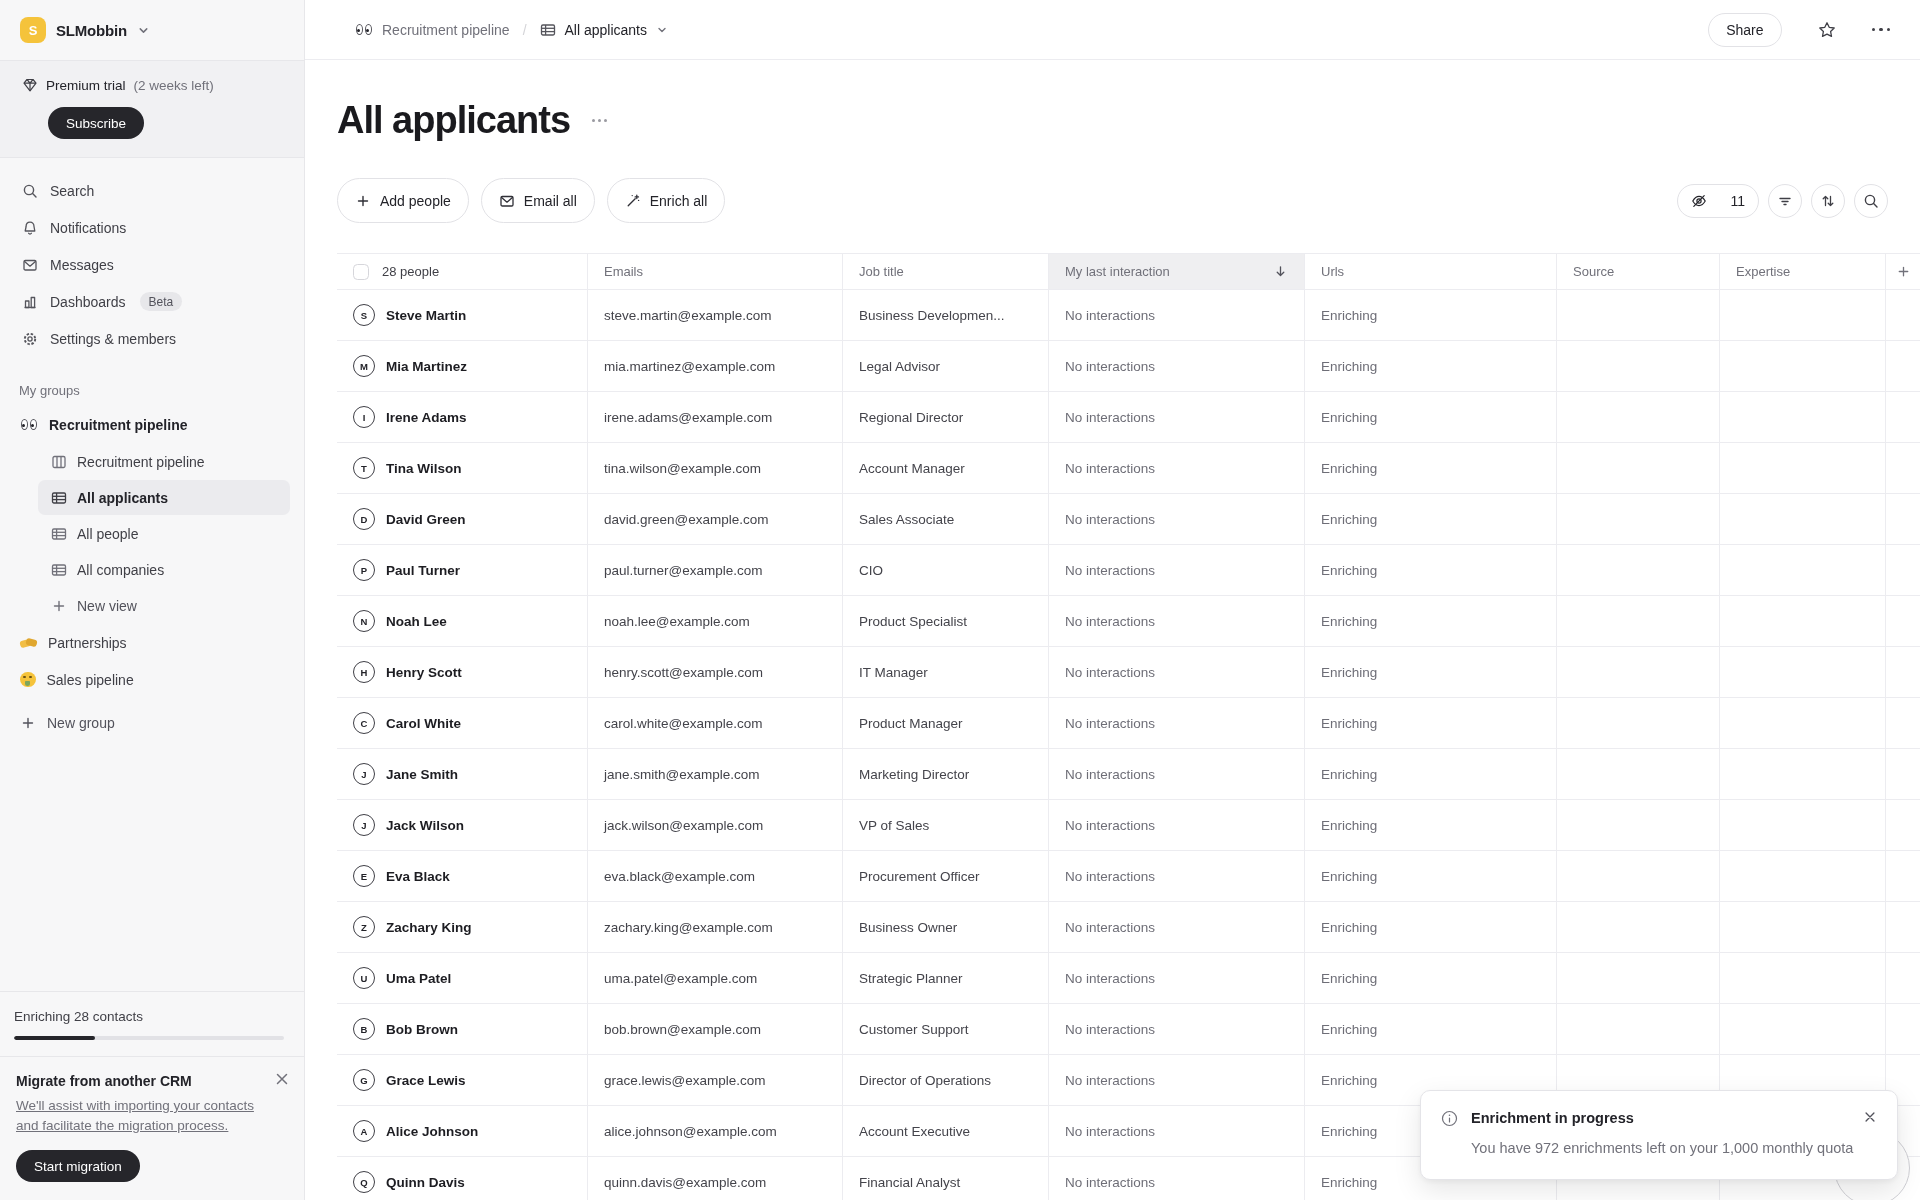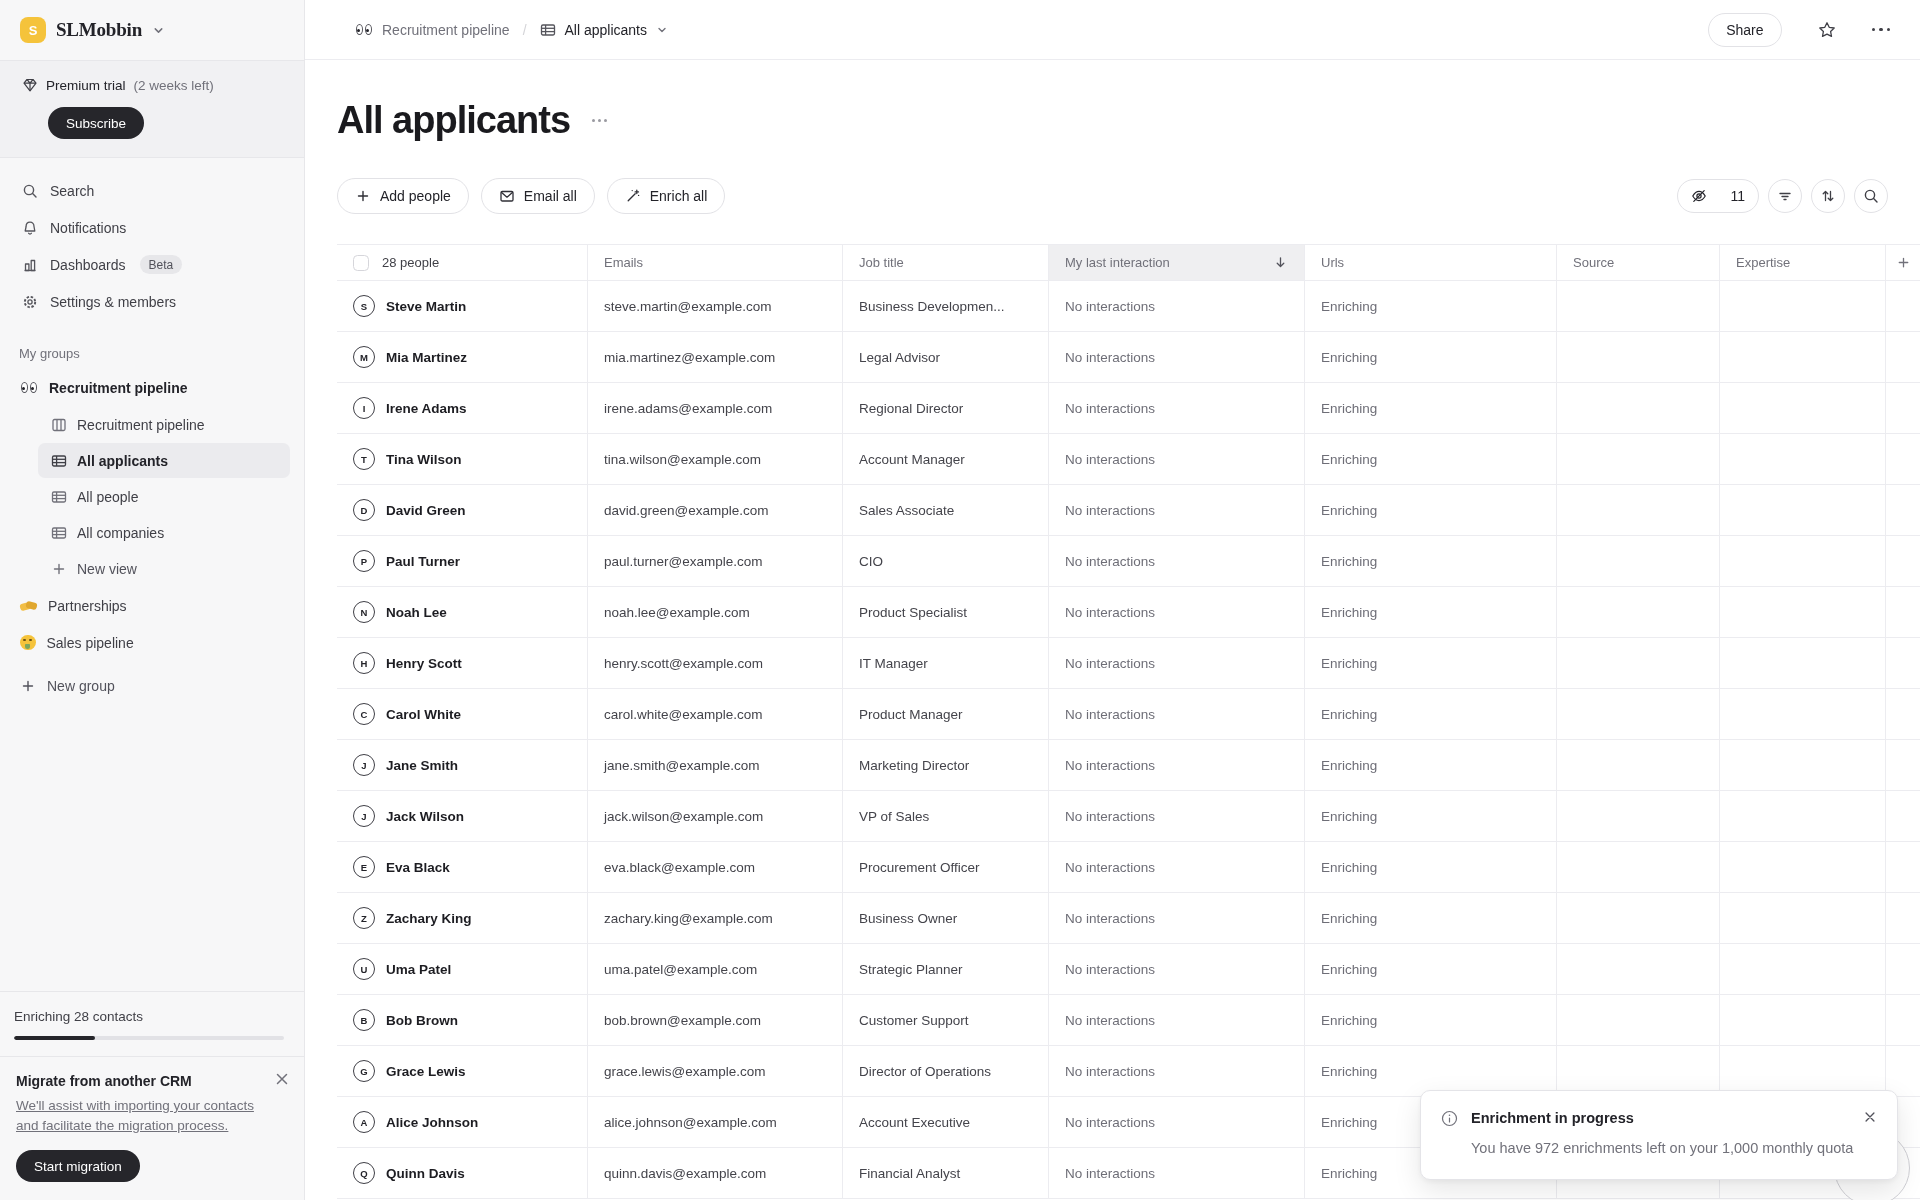--- a/index.html
+++ b/index.html
@@ -6,21 +6,21 @@
   html,body { width:1920px; height:1200px; overflow:hidden; background:#fff;
     font-family:"Liberation Sans","DejaVu Sans",sans-serif; color:#232329; }
   svg { display:block; }
 
   
   .sidebar { position:fixed; left:0; top:0; width:305px; height:1200px;
     background:#f7f7f8; border-right:1px solid #e7e7ea; display:flex; flex-direction:column; z-index:20; }
   .ws-row { height:60px; display:flex; align-items:center; padding:0 20px; gap:10px; }
   .ws-logo { width:26px; height:26px; border-radius:8px; background:#F5C33B; color:#fff;
     font-weight:700; font-size:13px; display:flex; align-items:center; justify-content:center; }
-  .ws-name { font-size:19px; font-weight:700; letter-spacing:-0.2px;font-family:Liberation Serif, serif; }
+  .ws-name { font-size:15px; font-weight:700; letter-spacing:-0.2px; }
   .trial-block { background:#f1f1f3; border-top:1px solid #e7e7ea; border-bottom:1px solid #e7e7ea;
     padding:16px 22px 18px 22px; }
   .trial-line { display:flex; align-items:center; gap:8px; font-size:13.5px; }
   .trial-label { color:#232329; }
   .trial-detail { color:#71717a; }
   .btn-dark { display:inline-flex; align-items:center; justify-content:center; background:#26262b; color:#fff;
     border:none; border-radius:999px; font-size:13.5px; font-weight:500; height:32px; padding:0 18px;
     font-family:inherit; cursor:pointer; }
   .trial-block .btn-dark { margin:14px 0 0 26px; }
   .nav { padding:14px 8px 0 0; }
@@ -64,21 +64,21 @@
   .icon-plain { width:18px; height:18px; color:#3f3f46; cursor:pointer; }
 
   .page-head { margin:38px 0 0 32px; display:flex; align-items:center; gap:22px; }
   .page-head h1 { font-size:38px; font-weight:700; letter-spacing:-1px; color:#1a1a1e; line-height:44px; }
   .dots3 { display:flex; gap:3px; cursor:pointer; }
   .dots3 i { width:3px; height:3px; border-radius:50%; background:#9a9aa1; display:block; }
 
   .toolbar { margin:36px 32px 0 32px; display:flex; align-items:center; }
   .toolbar-left { display:flex; gap:12px; }
   .tbtn { display:inline-flex; align-items:center; gap:9px; background:#fff; border:1px solid #e2e2e6;
-    border-radius:999px; height:36px; padding:0 17px; font-size:14px; color:#232329; font-family:inherit; cursor:pointer; }
+    border-radius:999px; height:45px; padding:0 17px; font-size:14px; color:#232329; font-family:inherit; cursor:pointer; }
   .tbtn .ic { width:16px; height:16px; color:#2f2f36; }
   .toolbar-right { margin-left:auto; display:flex; gap:9px; align-items:center; }
   .cbtn { width:34px; height:34px; border-radius:50%; border:1px solid #e2e2e6; background:#fff;
     display:flex; align-items:center; justify-content:center; color:#3f3f46; cursor:pointer; }
   .cbtn .ic, .pillbtn .ic { width:16px; height:16px; }
   .pillbtn { height:34px; border-radius:999px; border:1px solid #e2e2e6; background:#fff; padding:0 13px;
     display:flex; align-items:center; gap:23px; font-size:14px; color:#232329; cursor:pointer; }
 
   
   .table { margin:30px 0 0 32px; width:1583px; font-size:13.5px; }
@@ -162,20 +162,27 @@
       <span>Search</span>
     </div>
     <div class="nav-item">
       <svg class="ic" viewBox="0 0 16 16" fill="none" stroke="currentColor" stroke-width="1.3" stroke-linecap="round" stroke-linejoin="round">
           <path d="M8 2.2c-2.5 0-3.9 1.9-3.9 4.3L3.2 11h9.6L12 6.5c0-2.4-1.5-4.3-4-4.3z"></path>
           <path d="M6.6 13.2a1.6 1.6 0 0 0 2.8 0"></path>
         </svg>
       <span>Notifications</span>
     </div>
     <div class="nav-item">
+      <svg class="ic" viewBox="0 0 16 16" fill="none" stroke="currentColor" stroke-width="1.3" stroke-linecap="round" stroke-linejoin="round">
+          <rect x="2" y="3.5" width="12" height="9.5" rx="1.3"></rect>
+          <path d="M2.6 4.6L8 9.2l5.4-4.6"></path>
+        </svg>
+      <span>Messages</span>
+    </div>
+    <div class="nav-item">
       <svg class="ic" viewBox="0 0 16 16" fill="none" stroke="currentColor" stroke-width="1.3" stroke-linejoin="round">
           <path d="M2.5 13.5h11"></path>
           <rect x="3.5" y="7" width="3.4" height="6.5"></rect>
           <rect x="9.2" y="3.5" width="3.4" height="10"></rect>
         </svg>
       <span>Dashboards</span>
       <span class="badge">Beta</span>
     </div>
     <div class="nav-item">
       <svg class="ic" viewBox="0 0 16 16" fill="none" stroke="currentColor">

